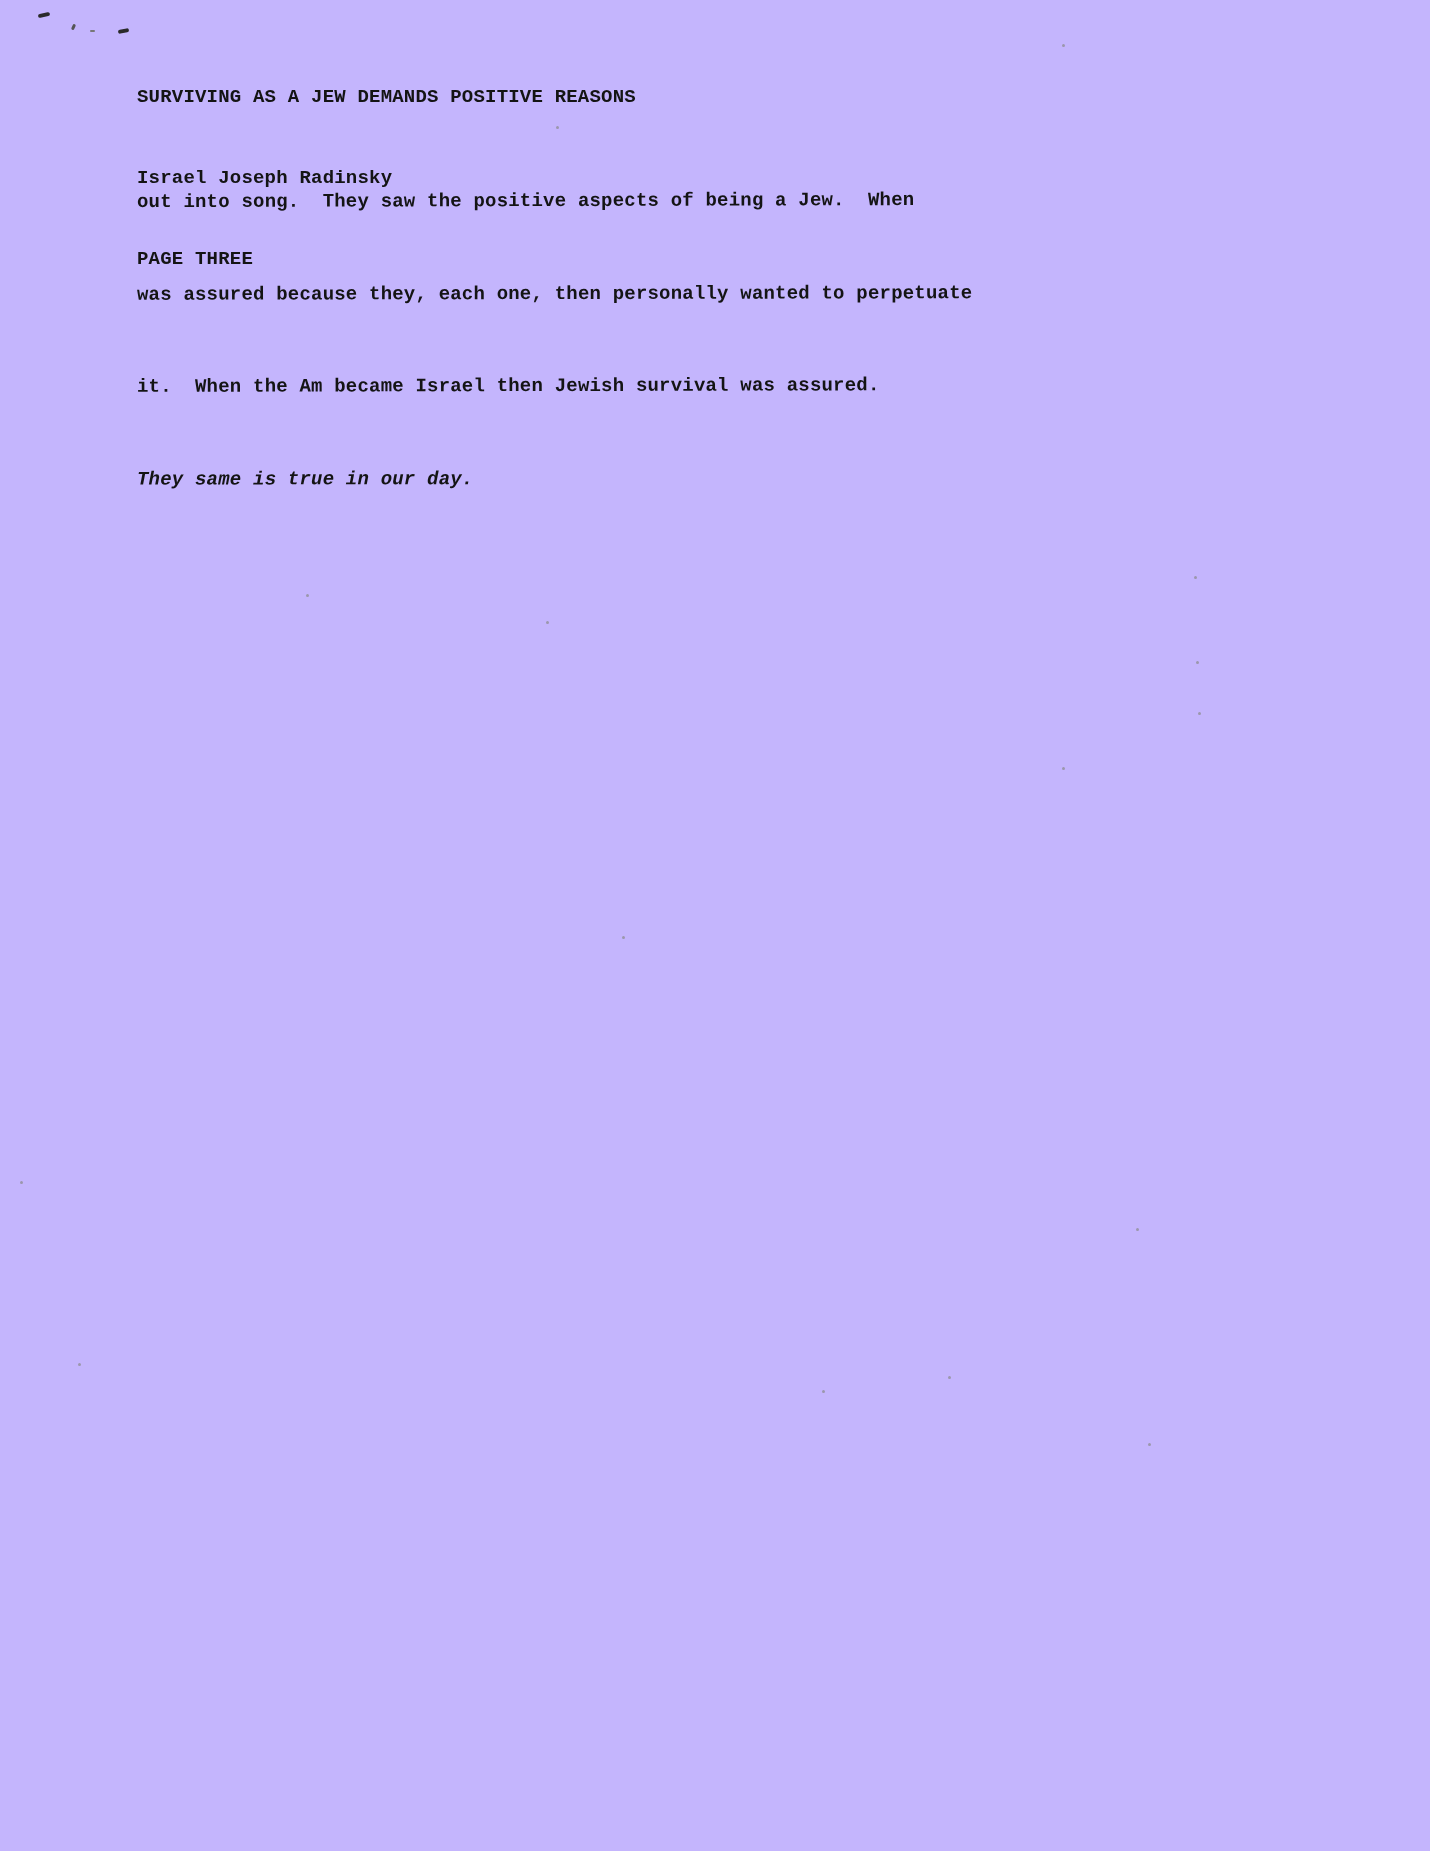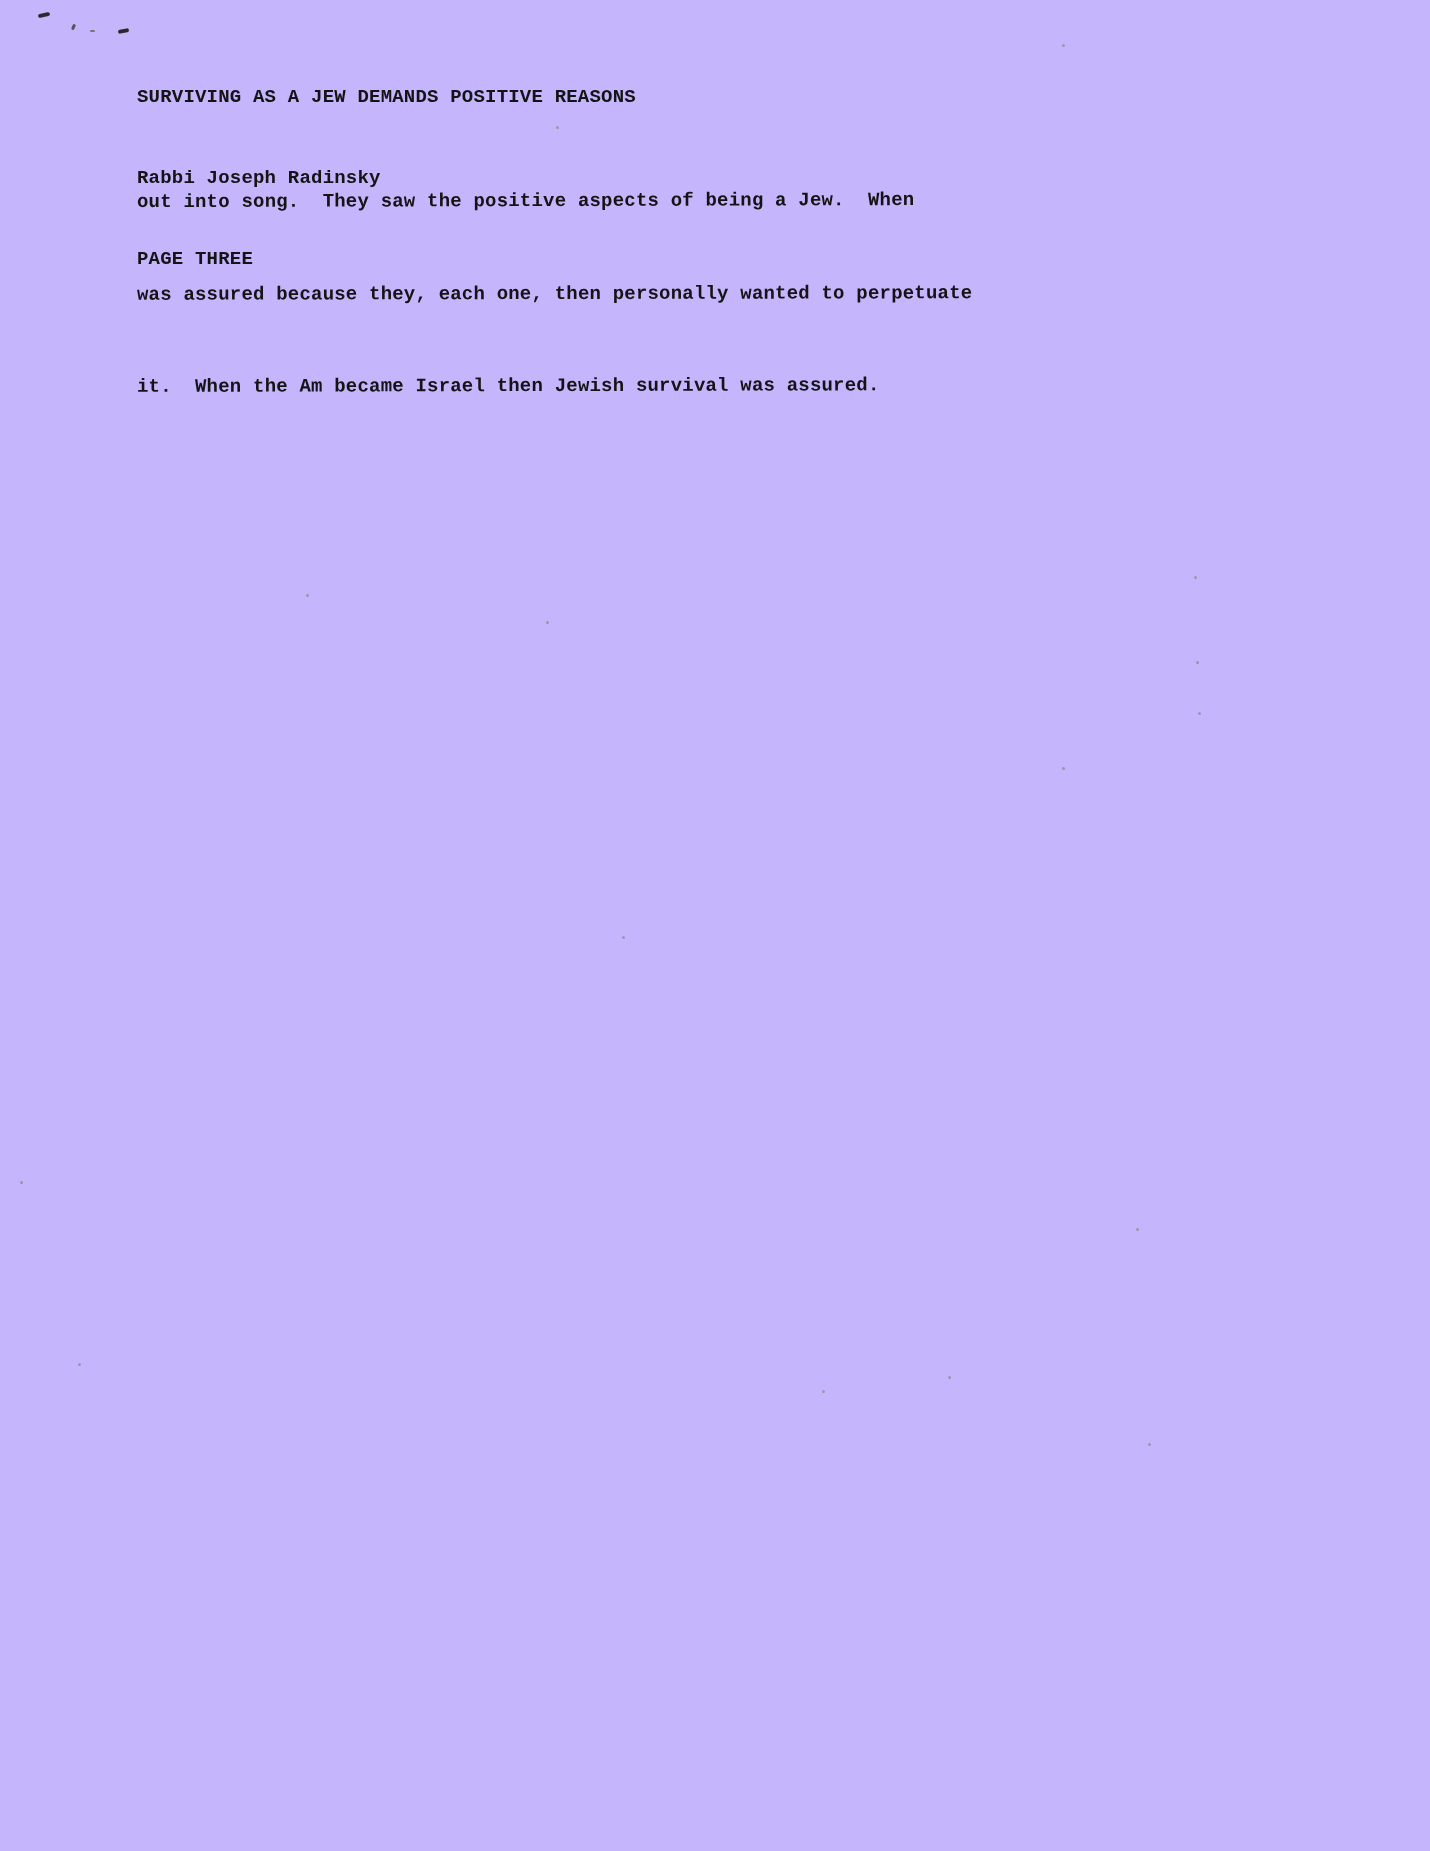--- a/index.html
+++ b/index.html
@@ -74,28 +74,29 @@
 
 <div class="page">
 
   <div class="pen-mark m1"></div>
   <div class="pen-mark m2"></div>
   <div class="pen-mark m3"></div>
   <div class="pen-mark m4"></div>
 
   <div class="header-block">
     <div>SURVIVING AS A JEW DEMANDS POSITIVE REASONS</div>
-    <div>Rabbi Joseph Radinsky</div>
+    <div>Israel Joseph Radinsky</div>
     <div>PAGE THREE</div>
   </div>
 
   <div class="body-block">
     <div class="body-line">out into song.  They saw the positive aspects of being a Jew.  When</div>
     <div class="body-line">was assured because they, each one, then personally wanted to perpetuate</div>
     <div class="body-line">it.  When the Am became Israel then Jewish survival was assured.</div>
+    <div class="body-line">They same is true in our day.</div>
   </div>
 
   <div class="speck" style="left:556px; top:126px;"></div>
   <div class="speck" style="left:1062px; top:44px;"></div>
   <div class="speck" style="left:306px; top:594px;"></div>
   <div class="speck" style="left:546px; top:621px;"></div>
   <div class="speck" style="left:1194px; top:576px;"></div>
   <div class="speck" style="left:1196px; top:661px;"></div>
   <div class="speck" style="left:1198px; top:712px;"></div>
   <div class="speck" style="left:1062px; top:767px;"></div>

